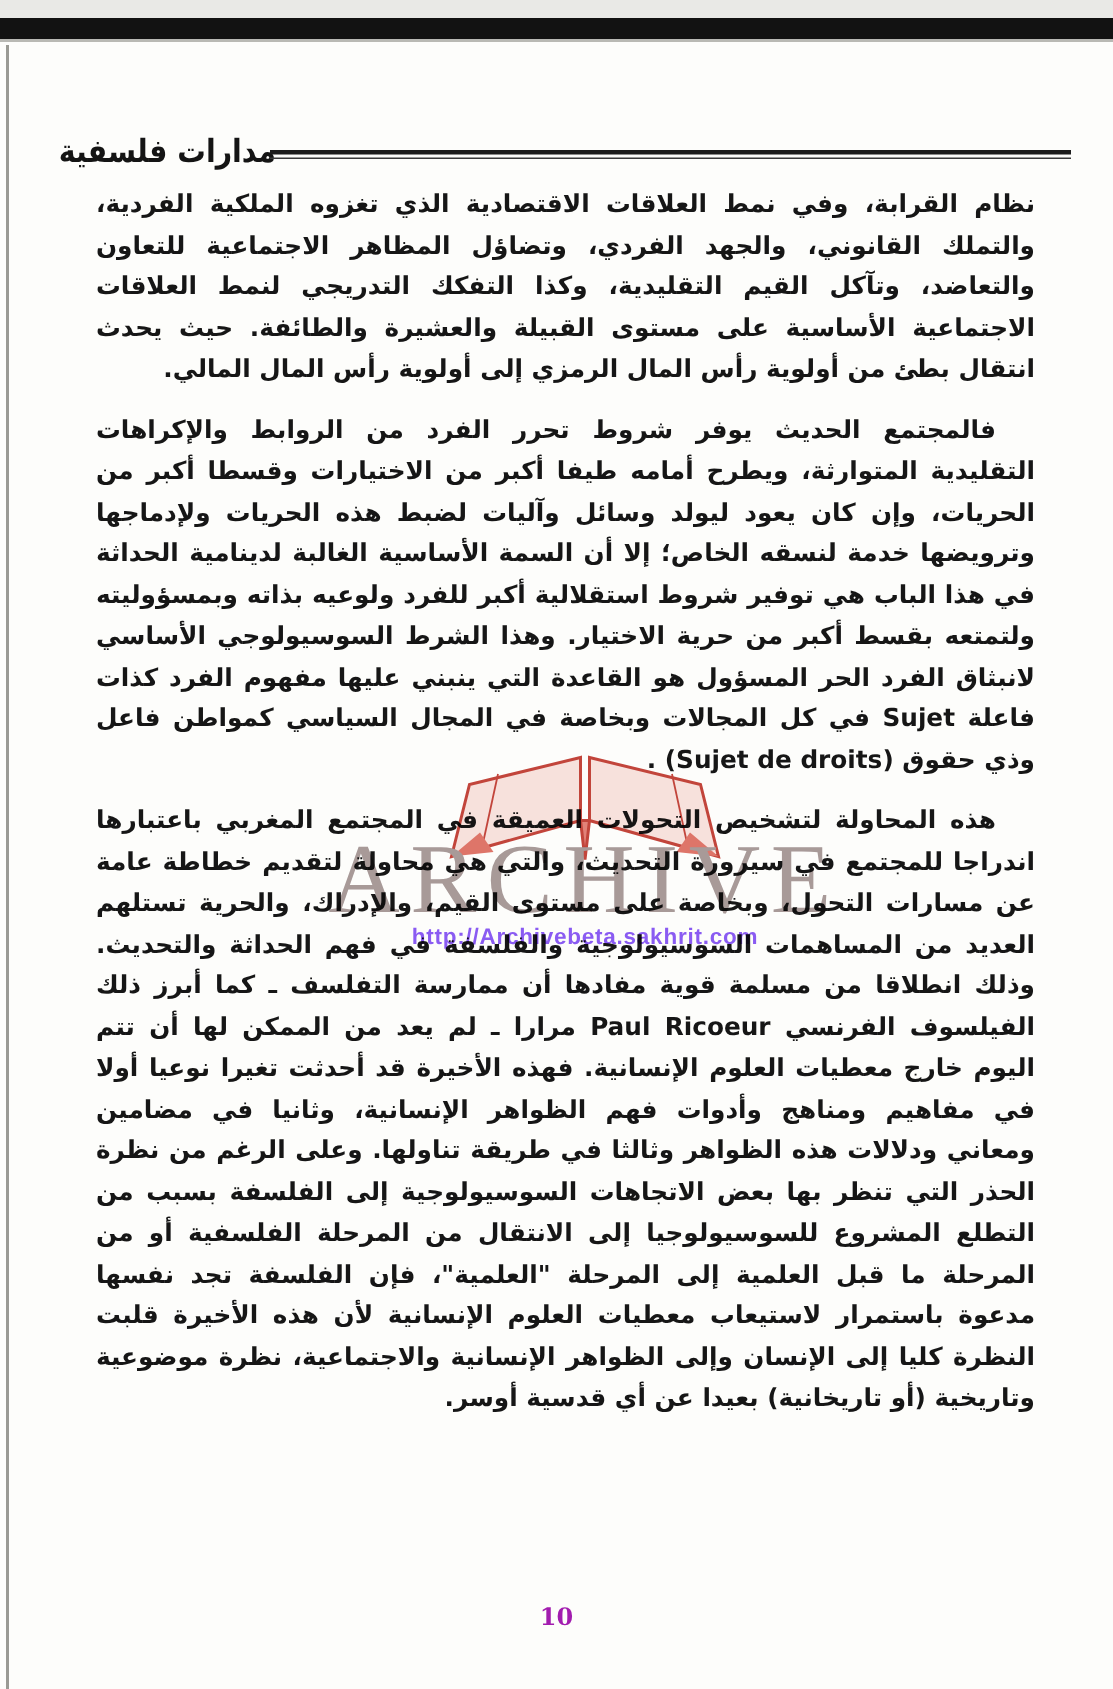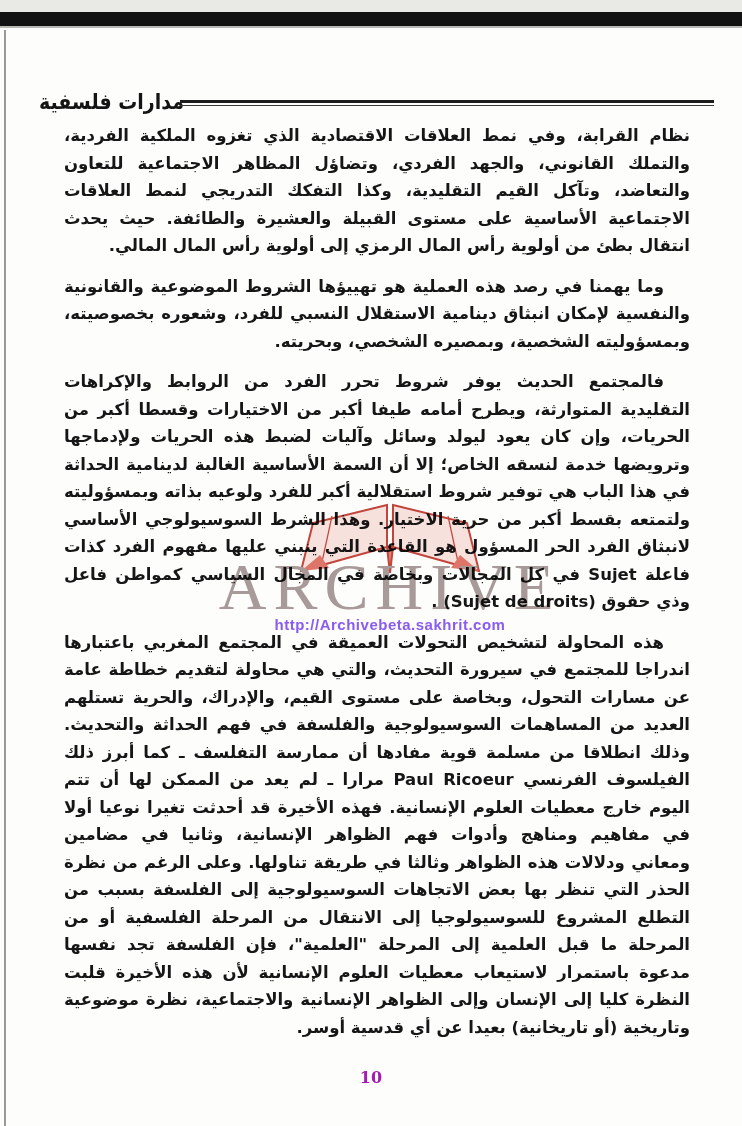--- a/index.html
+++ b/index.html
@@ -75,21 +75,20 @@
   <div class="header">
     <div class="logo">مدارات فلسفية</div>
     <div class="header-rule">
       <div class="r1"></div>
       <div class="r2"></div>
     </div>
   </div>
 
   <div class="article">
       <p>نظام القرابة، وفي نمط العلاقات الاقتصادية الذي تغزوه الملكية الفردية، والتملك القانوني، والجهد الفردي، وتضاؤل المظاهر الاجتماعية للتعاون والتعاضد، وتآكل القيم التقليدية، وكذا التفكك التدريجي لنمط العلاقات الاجتماعية الأساسية على مستوى القبيلة والعشيرة والطائفة. حيث يحدث انتقال بطئ من أولوية رأس المال الرمزي إلى أولوية رأس المال المالي.</p>
-      <p>وما يهمنا في رصد هذه العملية هو تهييؤها الشروط الموضوعية والقانونية والنفسية لإمكان انبثاق دينامية الاستقلال النسبي للفرد، وشعوره بخصوصيته، وبمسؤوليته الشخصية، وبمصيره الشخصي، وبحريته.</p>
       <p>فالمجتمع الحديث يوفر شروط تحرر الفرد من الروابط والإكراهات التقليدية المتوارثة، ويطرح أمامه طيفا أكبر من الاختيارات وقسطا أكبر من الحريات، وإن كان يعود ليولد وسائل وآليات لضبط هذه الحريات ولإدماجها وترويضها خدمة لنسقه الخاص؛ إلا أن السمة الأساسية الغالبة لدينامية الحداثة في هذا الباب هي توفير شروط استقلالية أكبر للفرد ولوعيه بذاته وبمسؤوليته ولتمتعه بقسط أكبر من حرية الاختيار. وهذا الشرط السوسيولوجي الأساسي لانبثاق الفرد الحر المسؤول هو القاعدة التي ينبني عليها مفهوم الفرد كذات فاعلة Sujet في كل المجالات وبخاصة في المجال السياسي كمواطن فاعل وذي حقوق (Sujet de droits) .</p>
       <p>هذه المحاولة لتشخيص التحولات العميقة في المجتمع المغربي باعتبارها اندراجا للمجتمع في سيرورة التحديث، والتي هي محاولة لتقديم خطاطة عامة عن مسارات التحول، وبخاصة على مستوى القيم، والإدراك، والحرية تستلهم العديد من المساهمات السوسيولوجية والفلسفة في فهم الحداثة والتحديث. وذلك انطلاقا من مسلمة قوية مفادها أن ممارسة التفلسف ـ كما أبرز ذلك الفيلسوف الفرنسي Paul Ricoeur مرارا ـ لم يعد من الممكن لها أن تتم اليوم خارج معطيات العلوم الإنسانية. فهذه الأخيرة قد أحدثت تغيرا نوعيا أولا في مفاهيم ومناهج وأدوات فهم الظواهر الإنسانية، وثانيا في مضامين ومعاني ودلالات هذه الظواهر وثالثا في طريقة تناولها. وعلى الرغم من نظرة الحذر التي تنظر بها بعض الاتجاهات السوسيولوجية إلى الفلسفة بسبب من التطلع المشروع للسوسيولوجيا إلى الانتقال من المرحلة الفلسفية أو من المرحلة ما قبل العلمية إلى المرحلة "العلمية"، فإن الفلسفة تجد نفسها مدعوة باستمرار لاستيعاب معطيات العلوم الإنسانية لأن هذه الأخيرة قلبت النظرة كليا إلى الإنسان وإلى الظواهر الإنسانية والاجتماعية، نظرة موضوعية وتاريخية (أو تاريخانية) بعيدا عن أي قدسية أوسر.</p>
     </div>
 
   <div class="watermark">
     <svg class="wm-book" viewBox="0 0 196 82" xmlns="http://www.w3.org/2000/svg">
       <g stroke="#c4453c" stroke-width="2" fill="#f7dad6" fill-opacity="0.75">
         <path d="M95 9 L21 27 L9 75 L95 51 Z"></path>
         <path d="M101 9 L175 27 L187 75 L101 51 Z"></path>
         <path d="M95 51 L101 51 L98 77 Z" fill="#e0766b" fill-opacity="0.9"></path>

